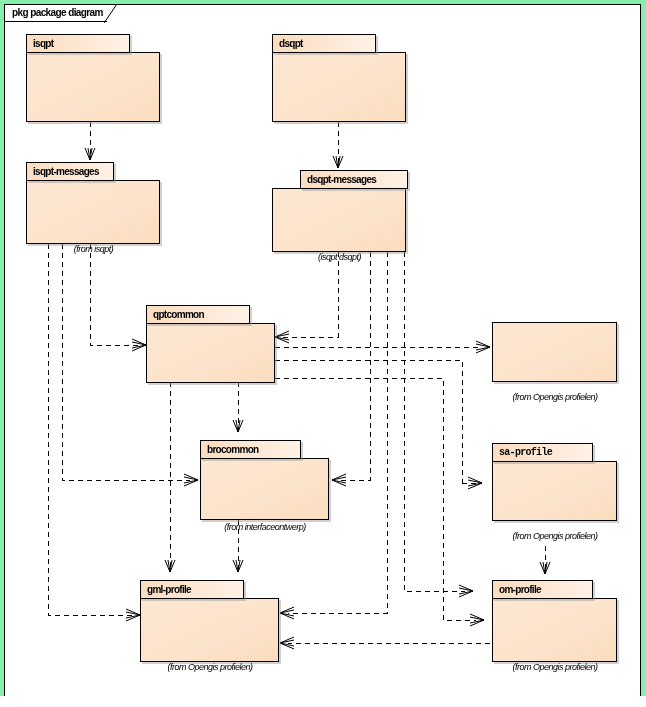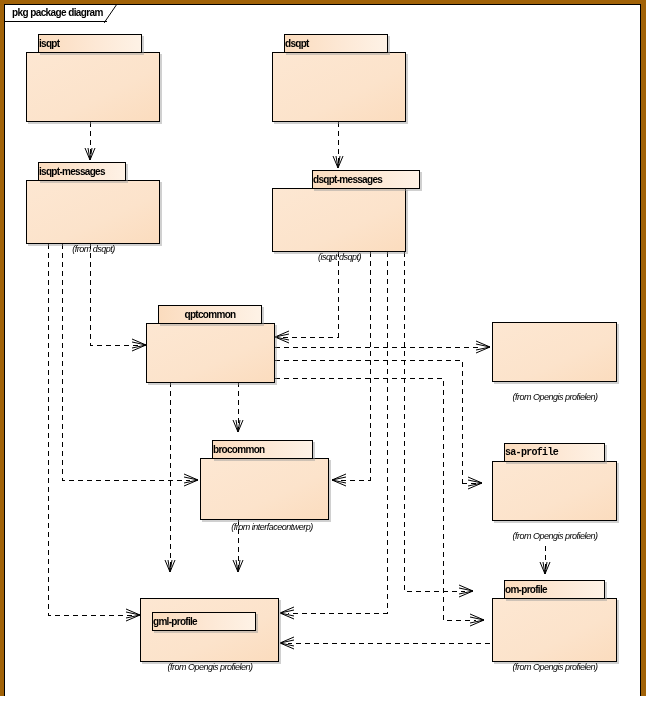--- a/index.html
+++ b/index.html
@@ -7,21 +7,21 @@
     padding: 0;
     background: #ffffff;
   }
   body {
     font-family: "Liberation Sans", sans-serif;
   }
   #canvas {
     position: relative;
     width: 646px;
     height: 696px;
-    background: #a16207;
+    background: #86efac;
     overflow: hidden;
   }
   
   .frame {
     position: absolute;
     left: 4px;
     top: 4px;
     width: 637px;
     height: 698px;
     border: 1px solid #000000;
@@ -60,30 +60,30 @@
     z-index: 6;
   }
 
   
   .pkg {
     position: absolute;
     z-index: 4;
   }
   .pkg-tab {
     position: absolute;
-    left: 12px;
+    left: 0;
     top: 0;
     height: 19px;
     box-sizing: border-box;
     border: 1px solid #000000;
     background: linear-gradient(to right, #fbdcbe 0%, #fde8d5 55%, #fef2e6 100%);
     box-shadow: 2px 2px 0 rgba(150,150,150,0.45);
     display: flex;
     align-items: center;
-    padding-left: 0;
+    padding-left: 6px;
     z-index: 3;
   }
   .pkg-tab-label {
     font-size: 10px;
     font-weight: bold;
     color: #000000;
     white-space: nowrap;
     letter-spacing: -0.7px;
     line-height: 10px;
   }
@@ -232,60 +232,60 @@
     </div>
     <div class="pkg-body" style="width:134px; height:70px;"></div>
   </div>
 
   <div class="pkg" style="left:26px; top:162px; width:135px; height:82px;">
     <div class="pkg-tab" style="width:88px;">
       <span class="pkg-tab-label">isqpt-messages</span>
     </div>
     <div class="pkg-body" style="width:134px; height:64px;"></div>
   </div>
-  <div class="pkg-from" style="left:26px; top:244px; width:135px;">(from dsqpt)</div>
+  <div class="pkg-from" style="left:26px; top:244px; width:135px;">(from isqpt)</div>
 
   <div class="pkg" style="left:272px; top:170px; width:135px; height:82px;">
     <div class="pkg-tab" style="width:108px;margin-left:28px;">
       <span class="pkg-tab-label">dsqpt-messages</span>
     </div>
     <div class="pkg-body" style="width:134px; height:64px;"></div>
   </div>
   <div class="pkg-from" style="left:272px; top:252px; width:135px;">(isqpt dsqpt)</div>
 
   <div class="pkg" style="left:146px; top:305px; width:130px; height:78px;">
-    <div class="pkg-tab" style="width:104px;justify-content:center;">
+    <div class="pkg-tab" style="width:104px;">
       <span class="pkg-tab-label">qptcommon</span>
     </div>
     <div class="pkg-body" style="width:129px; height:60px;"></div>
   </div>
 
   <div class="pkg" style="left:492px; top:304px; width:126px; height:78px;">
     <div class="pkg-body" style="width:125px; height:60px;"></div>
   </div>
   <div class="pkg-from" style="left:492px; top:392px; width:126px;">(from Opengis profielen)</div>
 
   <div class="pkg" style="left:200px; top:440px; width:130px; height:80px;text-align:center;">
     <div class="pkg-tab" style="width:101px;">
       <span class="pkg-tab-label">brocommon</span>
     </div>
     <div class="pkg-body" style="width:129px; height:62px;"></div>
   </div>
-  <div class="pkg-from" style="left:202px; top:522px; width:140px;">(from interfaceontwerp)</div>
+  <div class="pkg-from" style="left:195px; top:522px; width:140px;">(from interfaceontwerp)</div>
 
   <div class="pkg" style="left:492px; top:443px; width:126px; height:78px;font-family:Liberation Mono, monospace;">
     <div class="pkg-tab" style="width:101px;">
       <span class="pkg-tab-label">sa-profile</span>
     </div>
     <div class="pkg-body" style="width:125px; height:60px;"></div>
   </div>
   <div class="pkg-from" style="left:492px; top:531px; width:126px;">(from Opengis profielen)</div>
 
   <div class="pkg" style="left:140px; top:580px; width:140px; height:82px;">
-    <div class="pkg-tab" style="width:104px;margin-top:32px;">
+    <div class="pkg-tab" style="width:104px;">
       <span class="pkg-tab-label">gml-profile</span>
     </div>
     <div class="pkg-body" style="width:139px; height:64px;"></div>
   </div>
   <div class="pkg-from" style="left:140px; top:662px; width:140px;">(from Opengis profielen)</div>
 
   <div class="pkg" style="left:492px; top:580px; width:126px; height:82px;text-align:right;">
     <div class="pkg-tab" style="width:101px;">
       <span class="pkg-tab-label">om-profile</span>
     </div>

